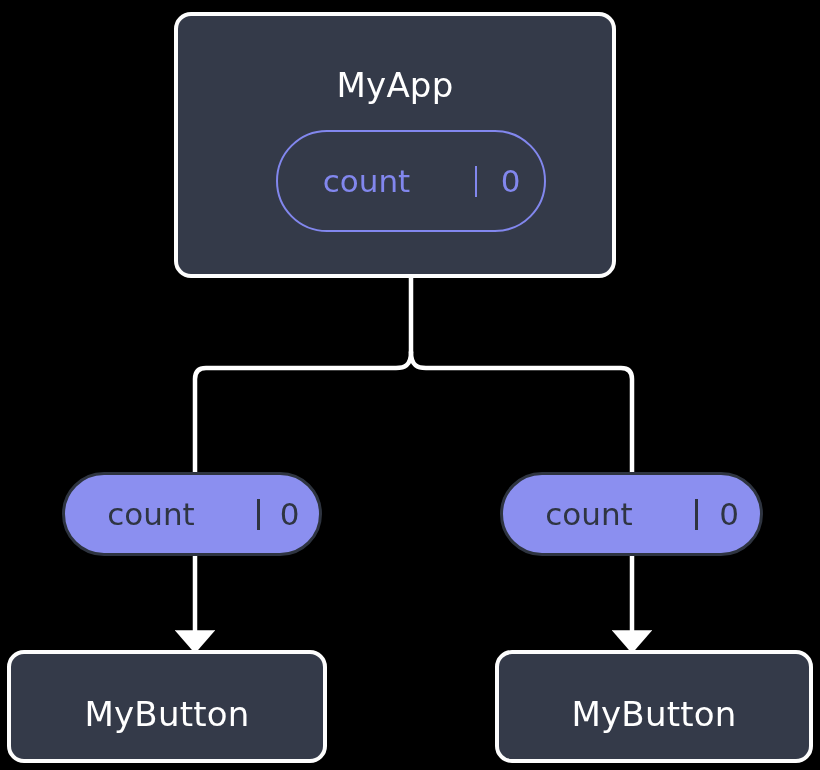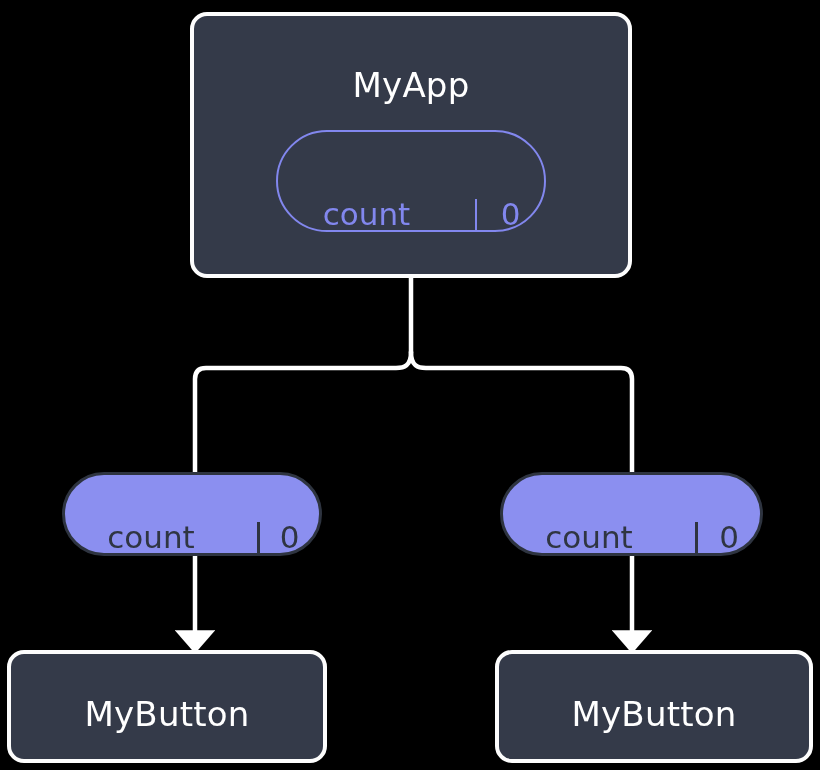--- a/index.html
+++ b/index.html
@@ -43,31 +43,31 @@
     align-items: center;
   }
   .comp-title {
     color: #ffffff;
     font-size: 34px;
     line-height: 1;
     letter-spacing: 0.2px;
     white-space: nowrap;
     margin-top: 14px;
   }
-  #app-box { left: 190px; top: 12px; width: 442px; height: 266px; }
+  #app-box { left: 174px; top: 12px; width: 442px; height: 266px; }
   #app-box .comp-title { margin-top: 52px; }
   #btn-box-left  { left: 7px;   top: 650px; width: 320px; height: 113px; }
   #btn-box-right { left: 495px; top: 650px; width: 318px; height: 113px; }
 
   
   .pill {
     position: absolute;
     box-sizing: border-box;
     display: flex;
-    align-items: flex-end;
+    align-items: center;
     border-radius: 999px;
     overflow: hidden;
     gap: 20px;
   }
   .pill .pill-key,
   .pill .pill-val {
     display: flex;
     align-items: center;
     justify-content: center;
     font-size: 31px;

